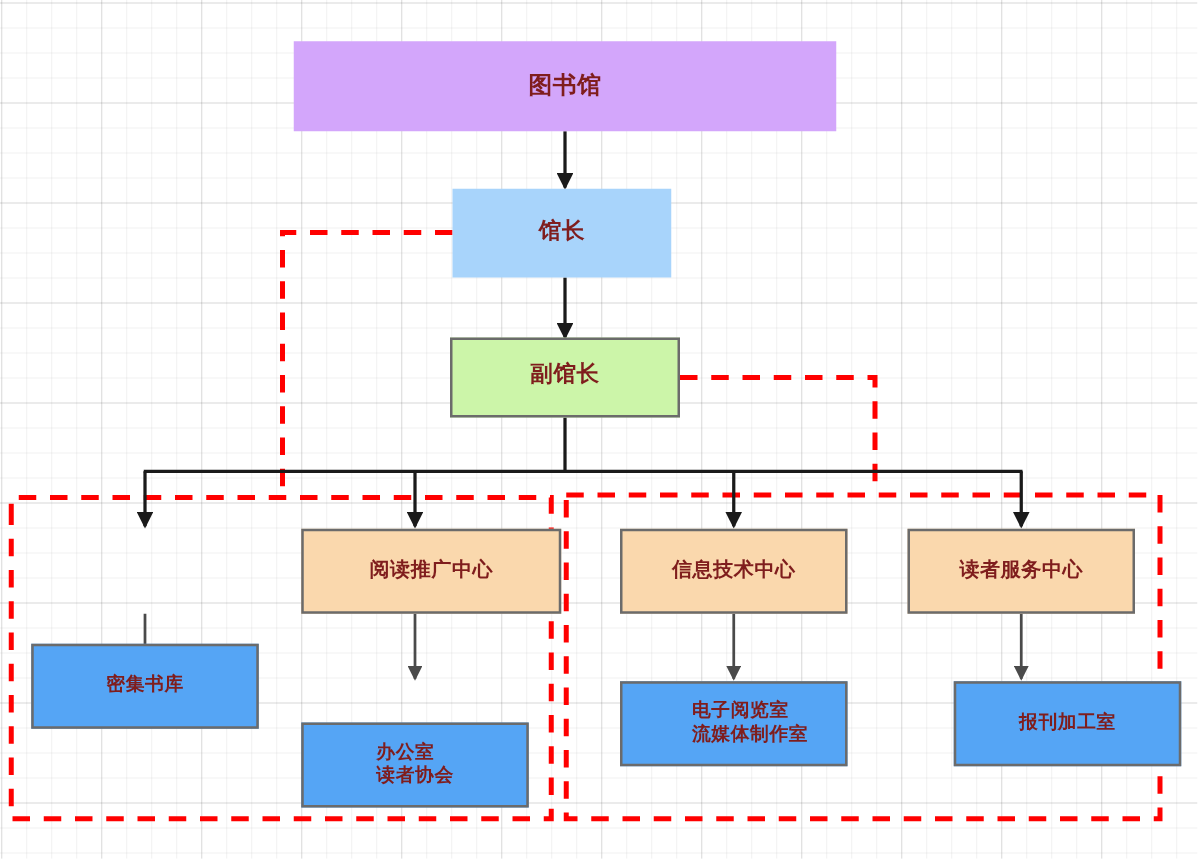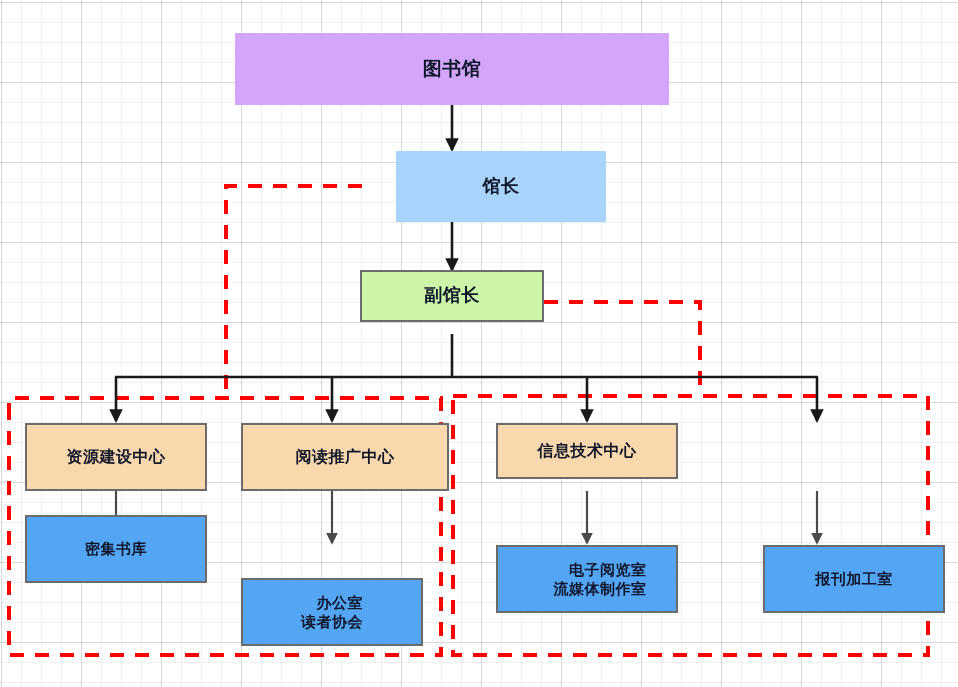--- a/index.html
+++ b/index.html
@@ -38,26 +38,27 @@
     height: 687px;
     pointer-events: none;
   }
 
   .node {
     position: absolute;
     box-sizing: border-box;
     display: flex;
     align-items: center;
     justify-content: center;
-    text-align: right;
-    color: #0f172a;
+    text-align: left;
+    color: #7f1d1d;
     font-weight: bold;
     line-height: 1.28;
     white-space: pre-line;
     letter-spacing: 0.5px;
+    font-family: Liberation Mono, monospace;
   }
 
   .node-root {
     background: #d3a6fb;
     border: none;
     font-size: 19px;
   }
   .node-l1 {
     background: #a8d4fb;
     border: none;
@@ -117,30 +118,30 @@
     <path d="M 817,377 L 817,421" fill="none" stroke="#1a1a1a" stroke-width="2.6" marker-end="url(#arrow)"></path>
 
     <path d="M 116,491 L 116,543" fill="none" stroke="#4a4a4a" stroke-width="2.2" marker-end="url(#arrow-thin)"></path>
     <path d="M 332,491 L 332,543" fill="none" stroke="#4a4a4a" stroke-width="2.2" marker-end="url(#arrow-thin)"></path>
     <path d="M 587,491 L 587,543" fill="none" stroke="#4a4a4a" stroke-width="2.2" marker-end="url(#arrow-thin)"></path>
     <path d="M 817,491 L 817,543" fill="none" stroke="#4a4a4a" stroke-width="2.2" marker-end="url(#arrow-thin)"></path>
   </svg>
 
   <div class="node node-root" style="left:235px; top:33px; width:434px; height:72px;">图书馆</div>
 
-  <div class="node node-l1" style="left:362px; top:151px; width:210px; height:71px;margin-left:34px;">馆长</div>
+  <div class="node node-l1" style="left:362px; top:151px; width:175px; height:71px;">馆长</div>
 
-  <div class="node node-l2" style="left:360px; top:270px; width:184px; height:52px;">副馆长</div>
+  <div class="node node-l2" style="left:360px; top:270px; width:184px; height:64px;">副馆长</div>
 
-  <div class="node node-center" style="left:25px; top:423px; width:182px; height:68px;">资源建设中心</div>
 
   <div class="node node-center" style="left:241px; top:423px; width:208px; height:68px;">阅读推广中心</div>
 
-  <div class="node node-center" style="left:496px; top:423px; width:182px; height:56px;">信息技术中心</div>
+  <div class="node node-center" style="left:496px; top:423px; width:182px; height:68px;">信息技术中心</div>
 
+  <div class="node node-center" style="left:726px; top:423px; width:182px; height:68px;">读者服务中心</div>
 
   <div class="node node-unit" style="left:25px; top:515px; width:182px; height:68px;">密集书库</div>
 
   <div class="node node-unit" style="left:241px; top:545px; width:182px; height:68px;margin-top:33px;">办公室
 读者协会</div>
 
   <div class="node node-unit" style="left:496px; top:545px; width:182px; height:68px;padding-left:26px;">电子阅览室
 流媒体制作室</div>
 
   <div class="node node-unit" style="left:763px; top:545px; width:182px; height:68px;">报刊加工室</div>

